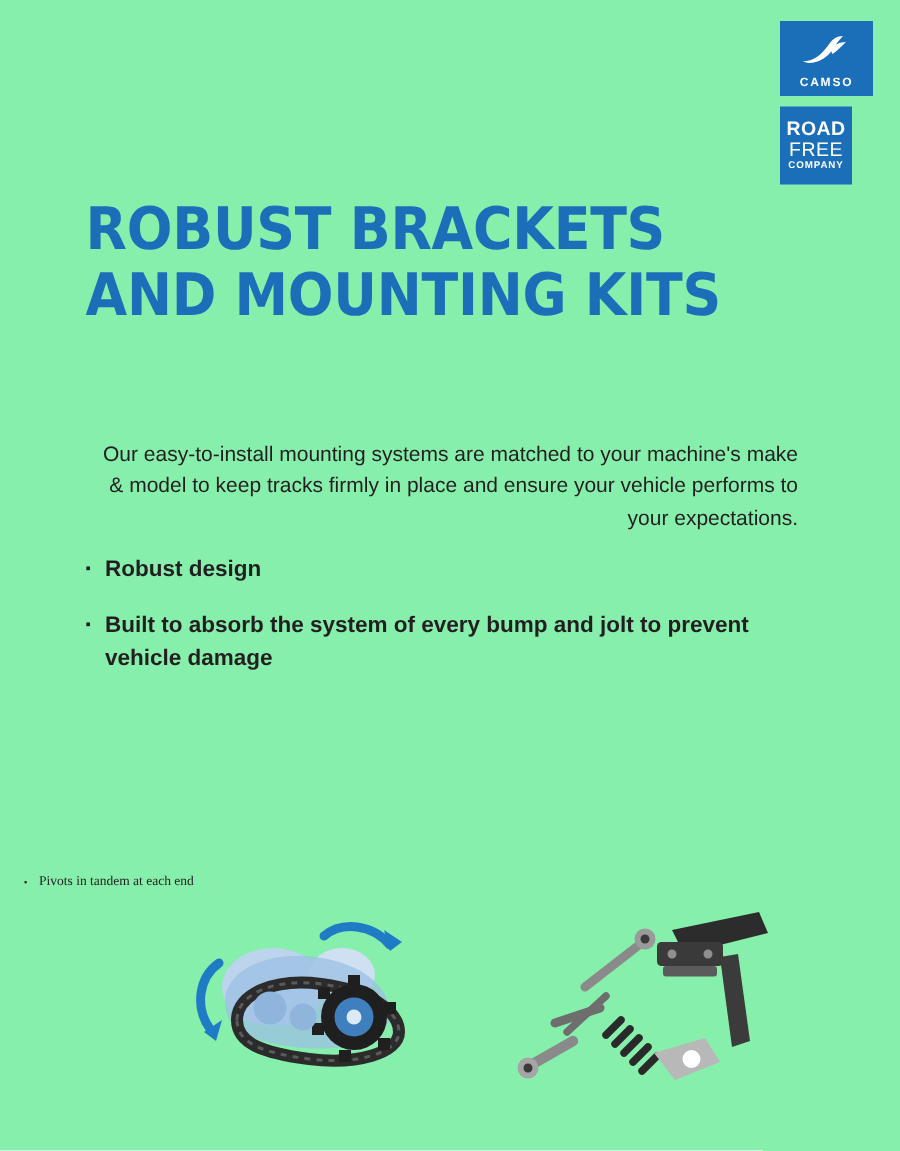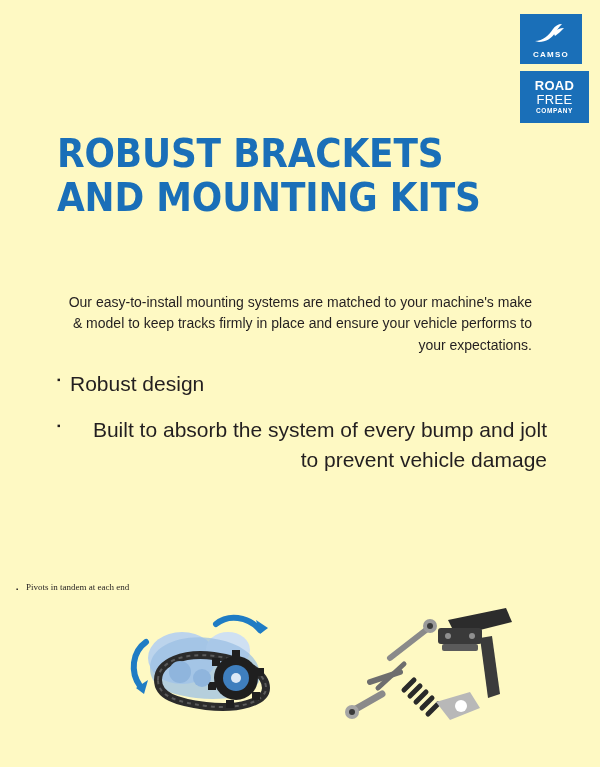--- a/index.html
+++ b/index.html
@@ -8,21 +8,21 @@
     height: 767px;
     background: #ffffff;
     font-family: "Liberation Sans", sans-serif;
     color: #1a1a1a;
     overflow: hidden;
   }
   .page {
     position: relative;
     width: 600px;
     height: 767px;
-    background: #fef9c3;
+    background: #86efac;
   }
 
   
   .logo-block {
     position: absolute;
     top: 14px;
     right: 18px;
     width: 62px;
     display: flex;
     flex-direction: column;
@@ -50,21 +50,21 @@
     justify-content: center;
   }
   .camso-name {
     font-size: 8px;
     font-weight: bold;
     letter-spacing: 1.2px;
     color: #ffffff;
     line-height: 1;
   }
   .road-free-logo {
-    width: 69px;
+    width: 48px;
     height: 52px;
     background: #1a6fb8;
     color: #ffffff;
     display: flex;
     flex-direction: column;
     align-items: center;
     justify-content: center;
     line-height: 1.02;
     padding: 3px 16px;
   }
@@ -117,25 +117,24 @@
   .bullet-marker {
     width: 13px;
     flex: 0 0 13px;
     padding-top: 6px;
     color: #231f20;
     font-size: 10px;
     line-height: 1;
   }
   .bullet-marker::before { content: "\25AA"; }
   .bullet-text {
-    font-size: 21px;
-    font-weight: normal;
+    font-size: 15px;
+    font-weight: bold;
     line-height: 1.42;
     color: #231f20;
-    text-align: right;
   }
 
   
   .footnote {
     position: absolute;
     top: 582px;
     left: 16px;
     display: flex;
     align-items: flex-start;
   }

